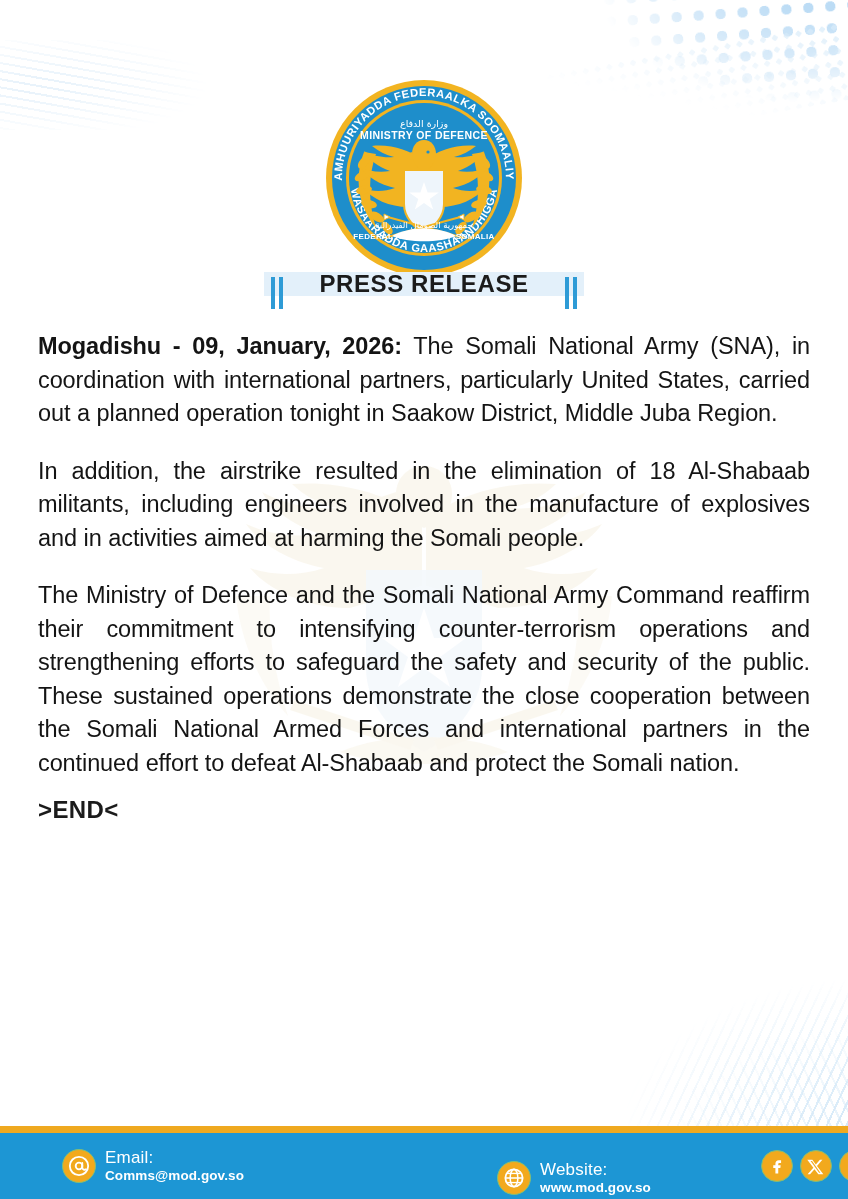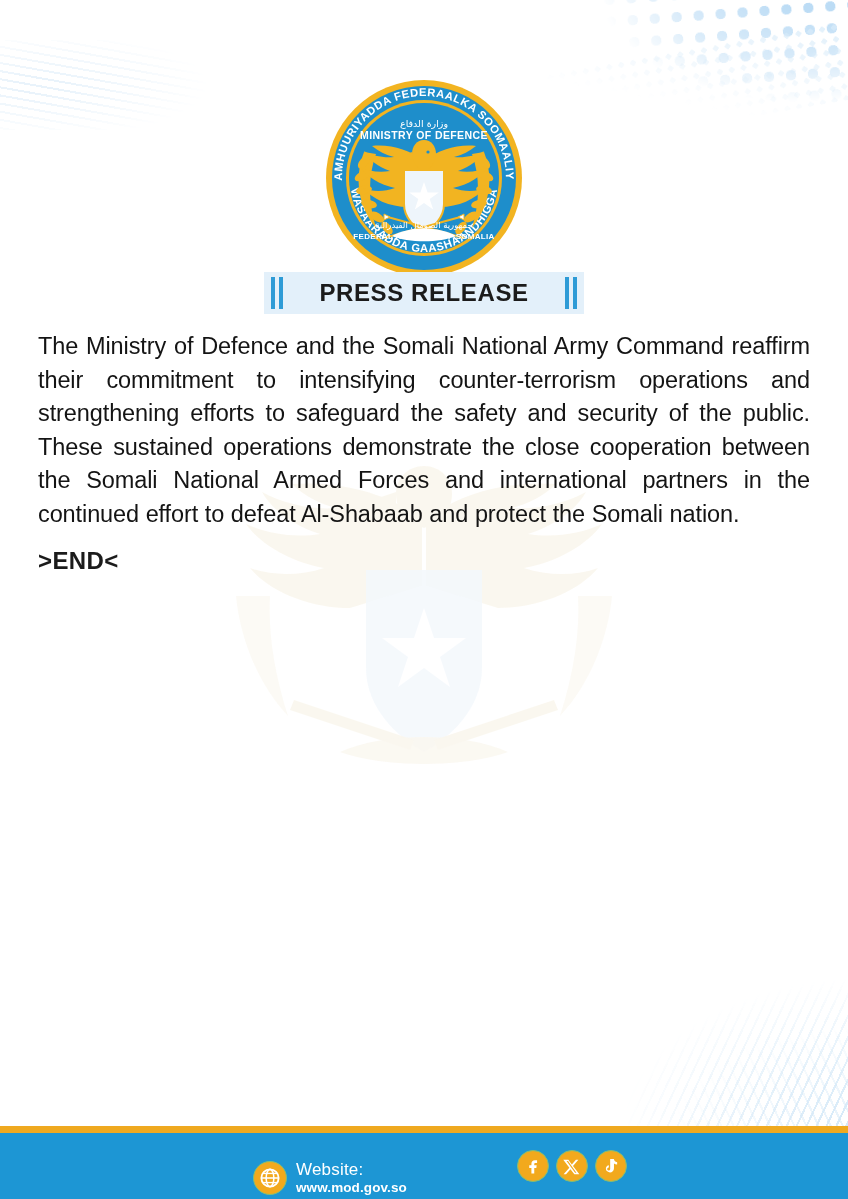--- a/index.html
+++ b/index.html
@@ -108,21 +108,21 @@
     height: 200px;
   }
   .emblem-wrap svg { width: 100%; height: 100%; display: block; }
 
   
   .banner {
     position: absolute;
     left: 264px;
     top: 272px;
     width: 320px;
-    height: 42px;
+    height: 24px;
     background: #e3f0fa;
     display: flex;
     align-items: center;
     justify-content: center;
   }
   .banner-bars {
     position: absolute;
     top: 5px;
     height: 32px;
     display: flex;
@@ -351,32 +351,47 @@
     </span>
     <span class="banner-title">PRESS RELEASE</span>
     <span class="banner-bars right">
       <i></i>
         <i></i>
     </span>
   </div>
 
   <div class="body-copy">
 
-
-
+    <p class="para"><b>Mogadishu - 09, January, 2026:</b><span> The Somali National Army (SNA), in coordination with international partners, particularly United States, carried out a planned operation tonight in Saakow District, Middle Juba Region.</span></p>
+
+
+    <p class="para">In addition, the airstrike resulted in the elimination of 18 Al-Shabaab militants, including engineers involved in the manufacture of explosives and in activities aimed at harming the Somali people.</p>
 
     <p class="para">The Ministry of Defence and the Somali National Army Command reaffirm their commitment to intensifying counter-terrorism operations and strengthening efforts to safeguard the safety and security of the public. These sustained operations demonstrate the close cooperation between the Somali National Armed Forces and international partners in the continued effort to defeat Al-Shabaab and protect the Somali nation.</p>
 
     <div class="end-mark">&gt;END&lt;</div>
   </div>
 
   <div class="footer">
     <div class="footer-topbar"></div>
     <div class="footer-inner">
 
+      <div class="fgroup email">
+        <span class="circ-icon">
+          <svg width="22" height="22" viewBox="0 0 24 24">
+            <circle cx="12" cy="12" r="10" fill="none" stroke="#ffffff" stroke-width="2"></circle>
+            <circle cx="12" cy="12" r="3.6" fill="none" stroke="#ffffff" stroke-width="2"></circle>
+            <path d="M15.6 8.6 V14 a2.6 2.6 0 0 0 4 1.6" fill="none" stroke="#ffffff" stroke-width="2" stroke-linecap="round"></path>
+          </svg>
+        </span>
+        <span class="ftext">
+          <span class="lbl">Email:</span>
+          <span class="val">Comms@mod.gov.so</span>
+        </span>
+      </div>
 
       <div class="fgroup website">
         <span class="circ-icon">
           <svg width="22" height="22" viewBox="0 0 24 24">
             <circle cx="12" cy="12" r="9.4" fill="none" stroke="#ffffff" stroke-width="2"></circle>
             <ellipse cx="12" cy="12" rx="4.2" ry="9.4" fill="none" stroke="#ffffff" stroke-width="1.7"></ellipse>
             <line x1="2.6" y1="12" x2="21.4" y2="12" stroke="#ffffff" stroke-width="1.7"></line>
             <line x1="4" y1="7" x2="20" y2="7" stroke="#ffffff" stroke-width="1.5"></line>
             <line x1="4" y1="17" x2="20" y2="17" stroke="#ffffff" stroke-width="1.5"></line>
           </svg>

